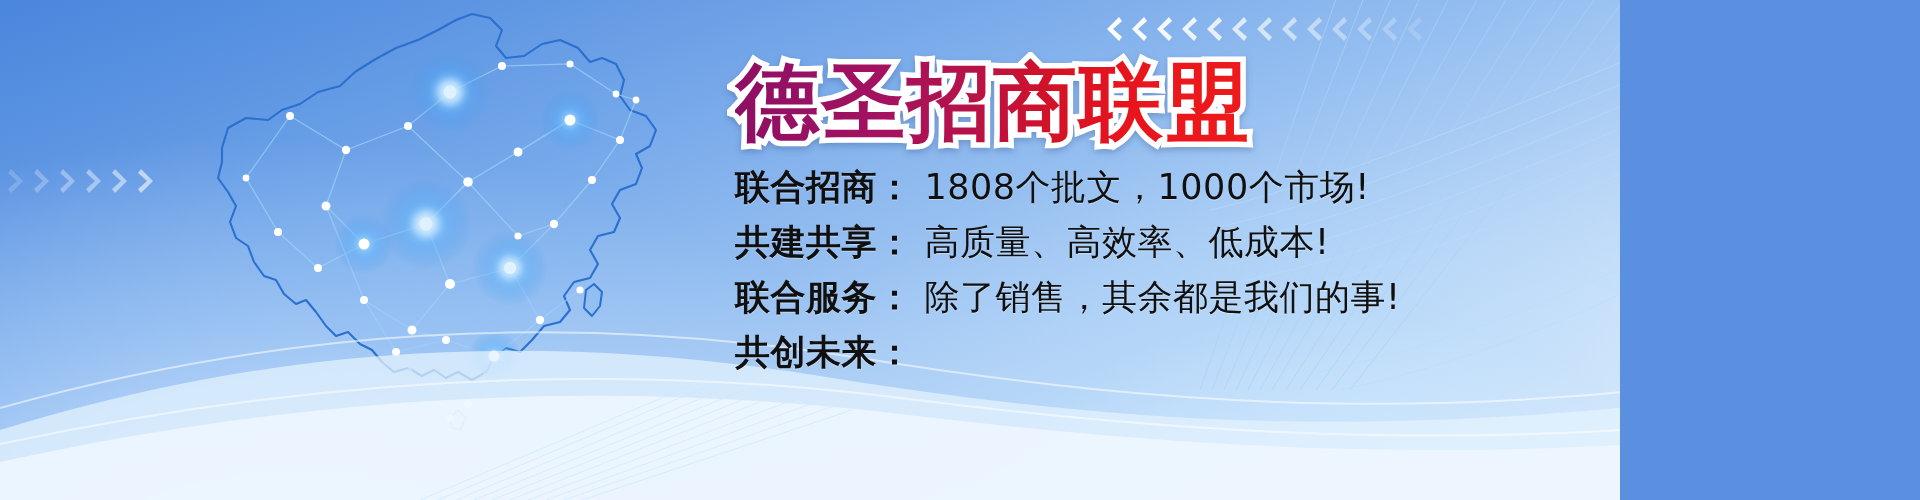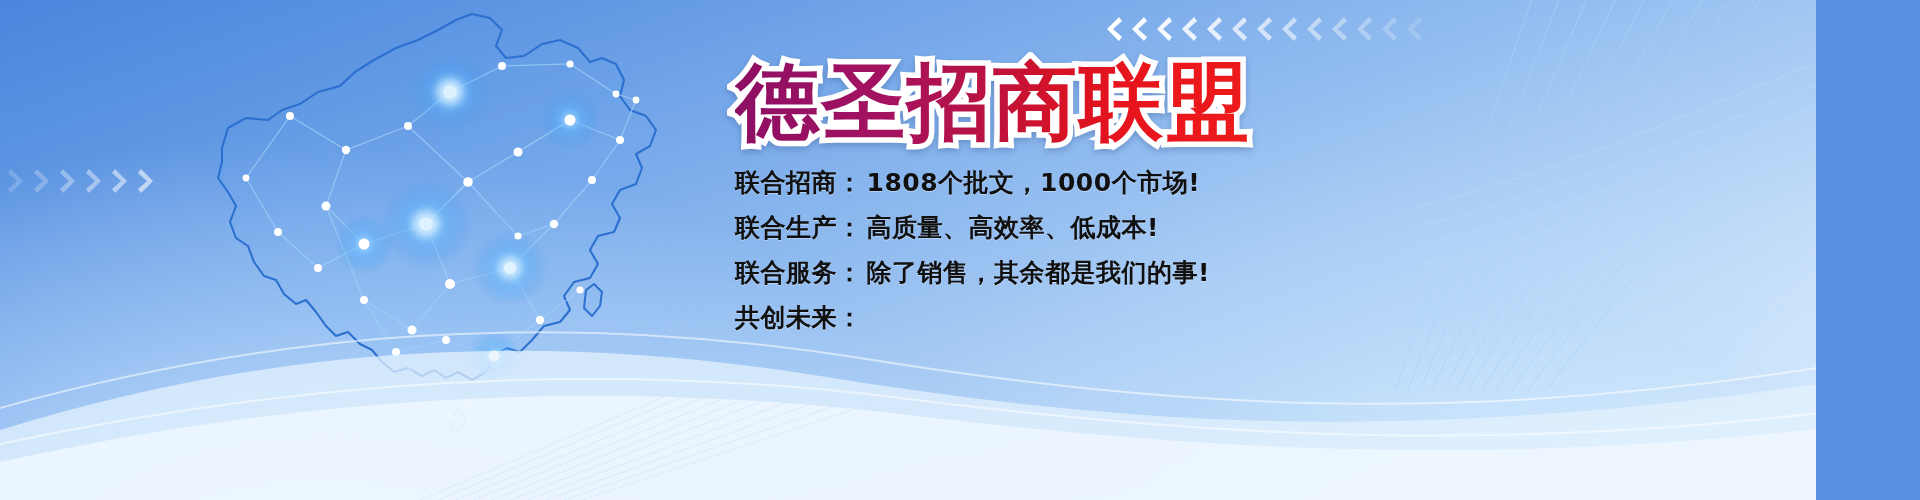--- a/index.html
+++ b/index.html
@@ -5,21 +5,21 @@
 <style>
   * { margin:0; padding:0; box-sizing:border-box; }
   html, body {
     width:1920px; height:500px;
     overflow:hidden;
     font-family:"Liberation Sans", sans-serif;
     background:#5b8fe0;
   }
   .banner {
     position:relative;
-    width:1816px; height:500px;
+    width:1620px; height:500px;
     overflow:hidden;
     background:
       radial-gradient(ellipse 1100px 700px at 16% 120%, rgba(215,235,255,0.95) 0%, rgba(190,220,252,0.45) 38%, rgba(160,200,246,0.0) 66%),
       radial-gradient(ellipse 900px 620px at 82% 115%, rgba(205,232,255,0.85) 0%, rgba(175,214,250,0.35) 42%, rgba(150,195,245,0) 70%),
       linear-gradient(160deg, #4a86dd 0%, #5d95e2 16%, #79aaea 34%, #97c0f1 52%, #b4d3f6 68%, #cfe4fa 82%, #e3effd 93%, #eef6fe 100%);
   }
 
   
   .rays {
     position:absolute; top:-30px; right:-60px;
@@ -92,35 +92,35 @@
     background-clip:text;
     color:transparent;
     -webkit-text-fill-color:transparent;
   }
 
   .lines { margin-top:24px; }
   .line {
     display:flex;
     align-items:center;
     color:#101010;
-    font-size:25px;
+    font-size:35px;
     line-height:1.0;
     margin-bottom:20px;
     white-space:nowrap;
     font-family:"DejaVu Sans", "Liberation Sans", sans-serif;
     text-shadow:0 1px 0 rgba(255,255,255,0.35);
   }
   .line .lbl {
     font-weight:bold;
     letter-spacing:0.5px;
   }
   .line .val {
-    font-weight:bold;
+    font-weight:normal;
     letter-spacing:0.5px;
-    margin-left:4px;
+    margin-left:12px;
   }
 </style>
 </head>
 <body>
 
 <div class="banner">
 
   <div class="map-wrap">
     <svg viewBox="0 0 620 500" width="620" height="500" aria-hidden="true">
       <defs>
@@ -388,21 +388,21 @@
       <span class="t-stroke">德圣招商联盟</span>
       <span class="t-fill">德圣招商联盟</span>
     </div>
 
     <div class="lines">
       <div class="line">
         <span class="lbl">联合招商：</span>
         <span class="val">1808个批文，1000个市场!</span>
       </div>
       <div class="line">
-        <span class="lbl">联合生产：</span>
+        <span class="lbl">共建共享：</span>
         <span class="val">高质量、高效率、低成本!</span>
       </div>
       <div class="line">
         <span class="lbl">联合服务：</span>
         <span class="val">除了销售，其余都是我们的事!</span>
       </div>
       <div class="line">
         <span class="lbl">共创未来：</span>
       </div>
     </div>

